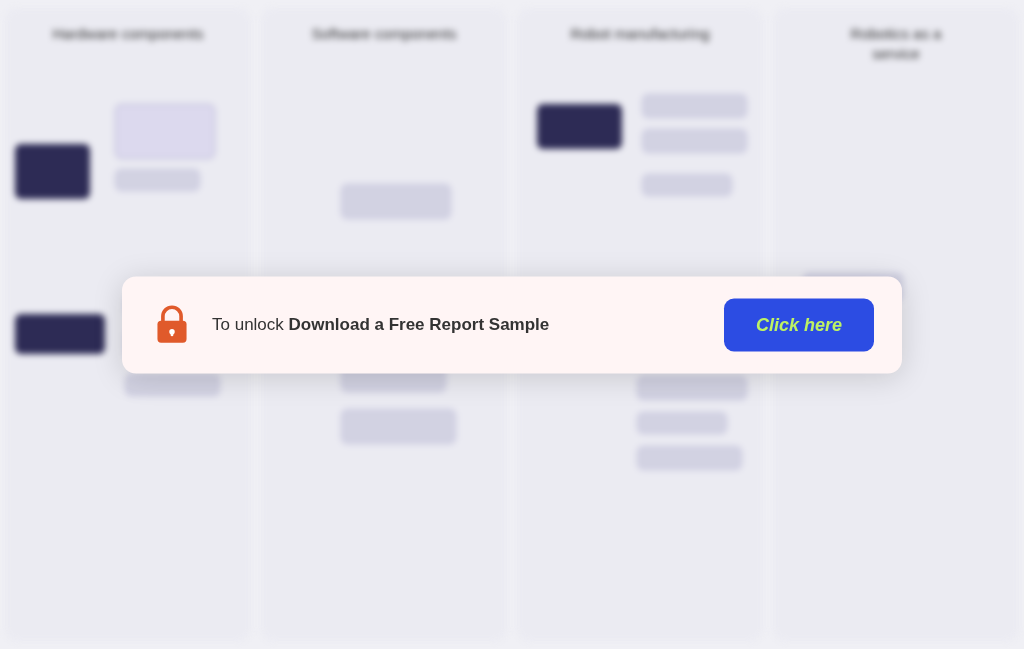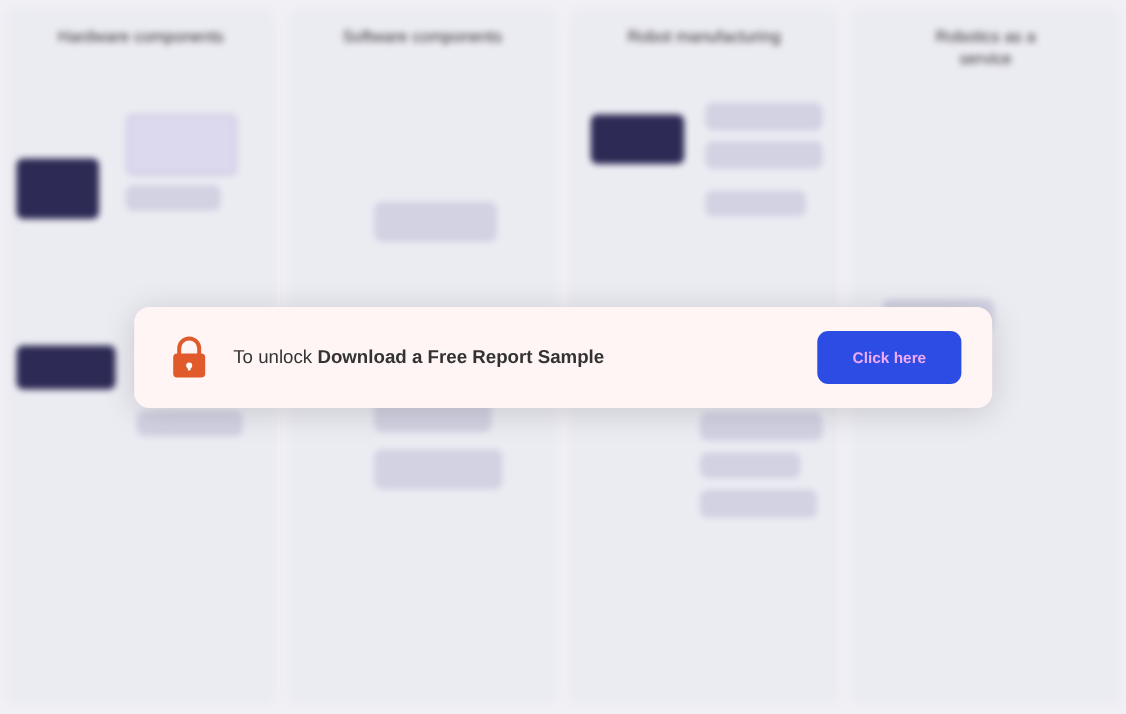--- a/index.html
+++ b/index.html
@@ -139,29 +139,30 @@
       color: #333;
       line-height: 1.4;
     }
 
     .unlock-text strong {
       font-weight: 700;
     }
 
     .click-here-btn {
       background: #2c4ce3;
-      color: #f0abfc;
+      color: #bef264;
       border: none;
       border-radius: 10px;
       padding: 16px 32px;
-      font-size: 14px;
+      font-size: 18px;
       font-weight: 600;
       cursor: pointer;
       white-space: nowrap;
       flex-shrink: 0;
+      font-style: italic;
     }
   </style>
 </head>
 <body>
 
 <div class="main-container">
 
   <div class="column col1">
     <div class="column-header">Hardware components</div>
     <div class="column-content">

